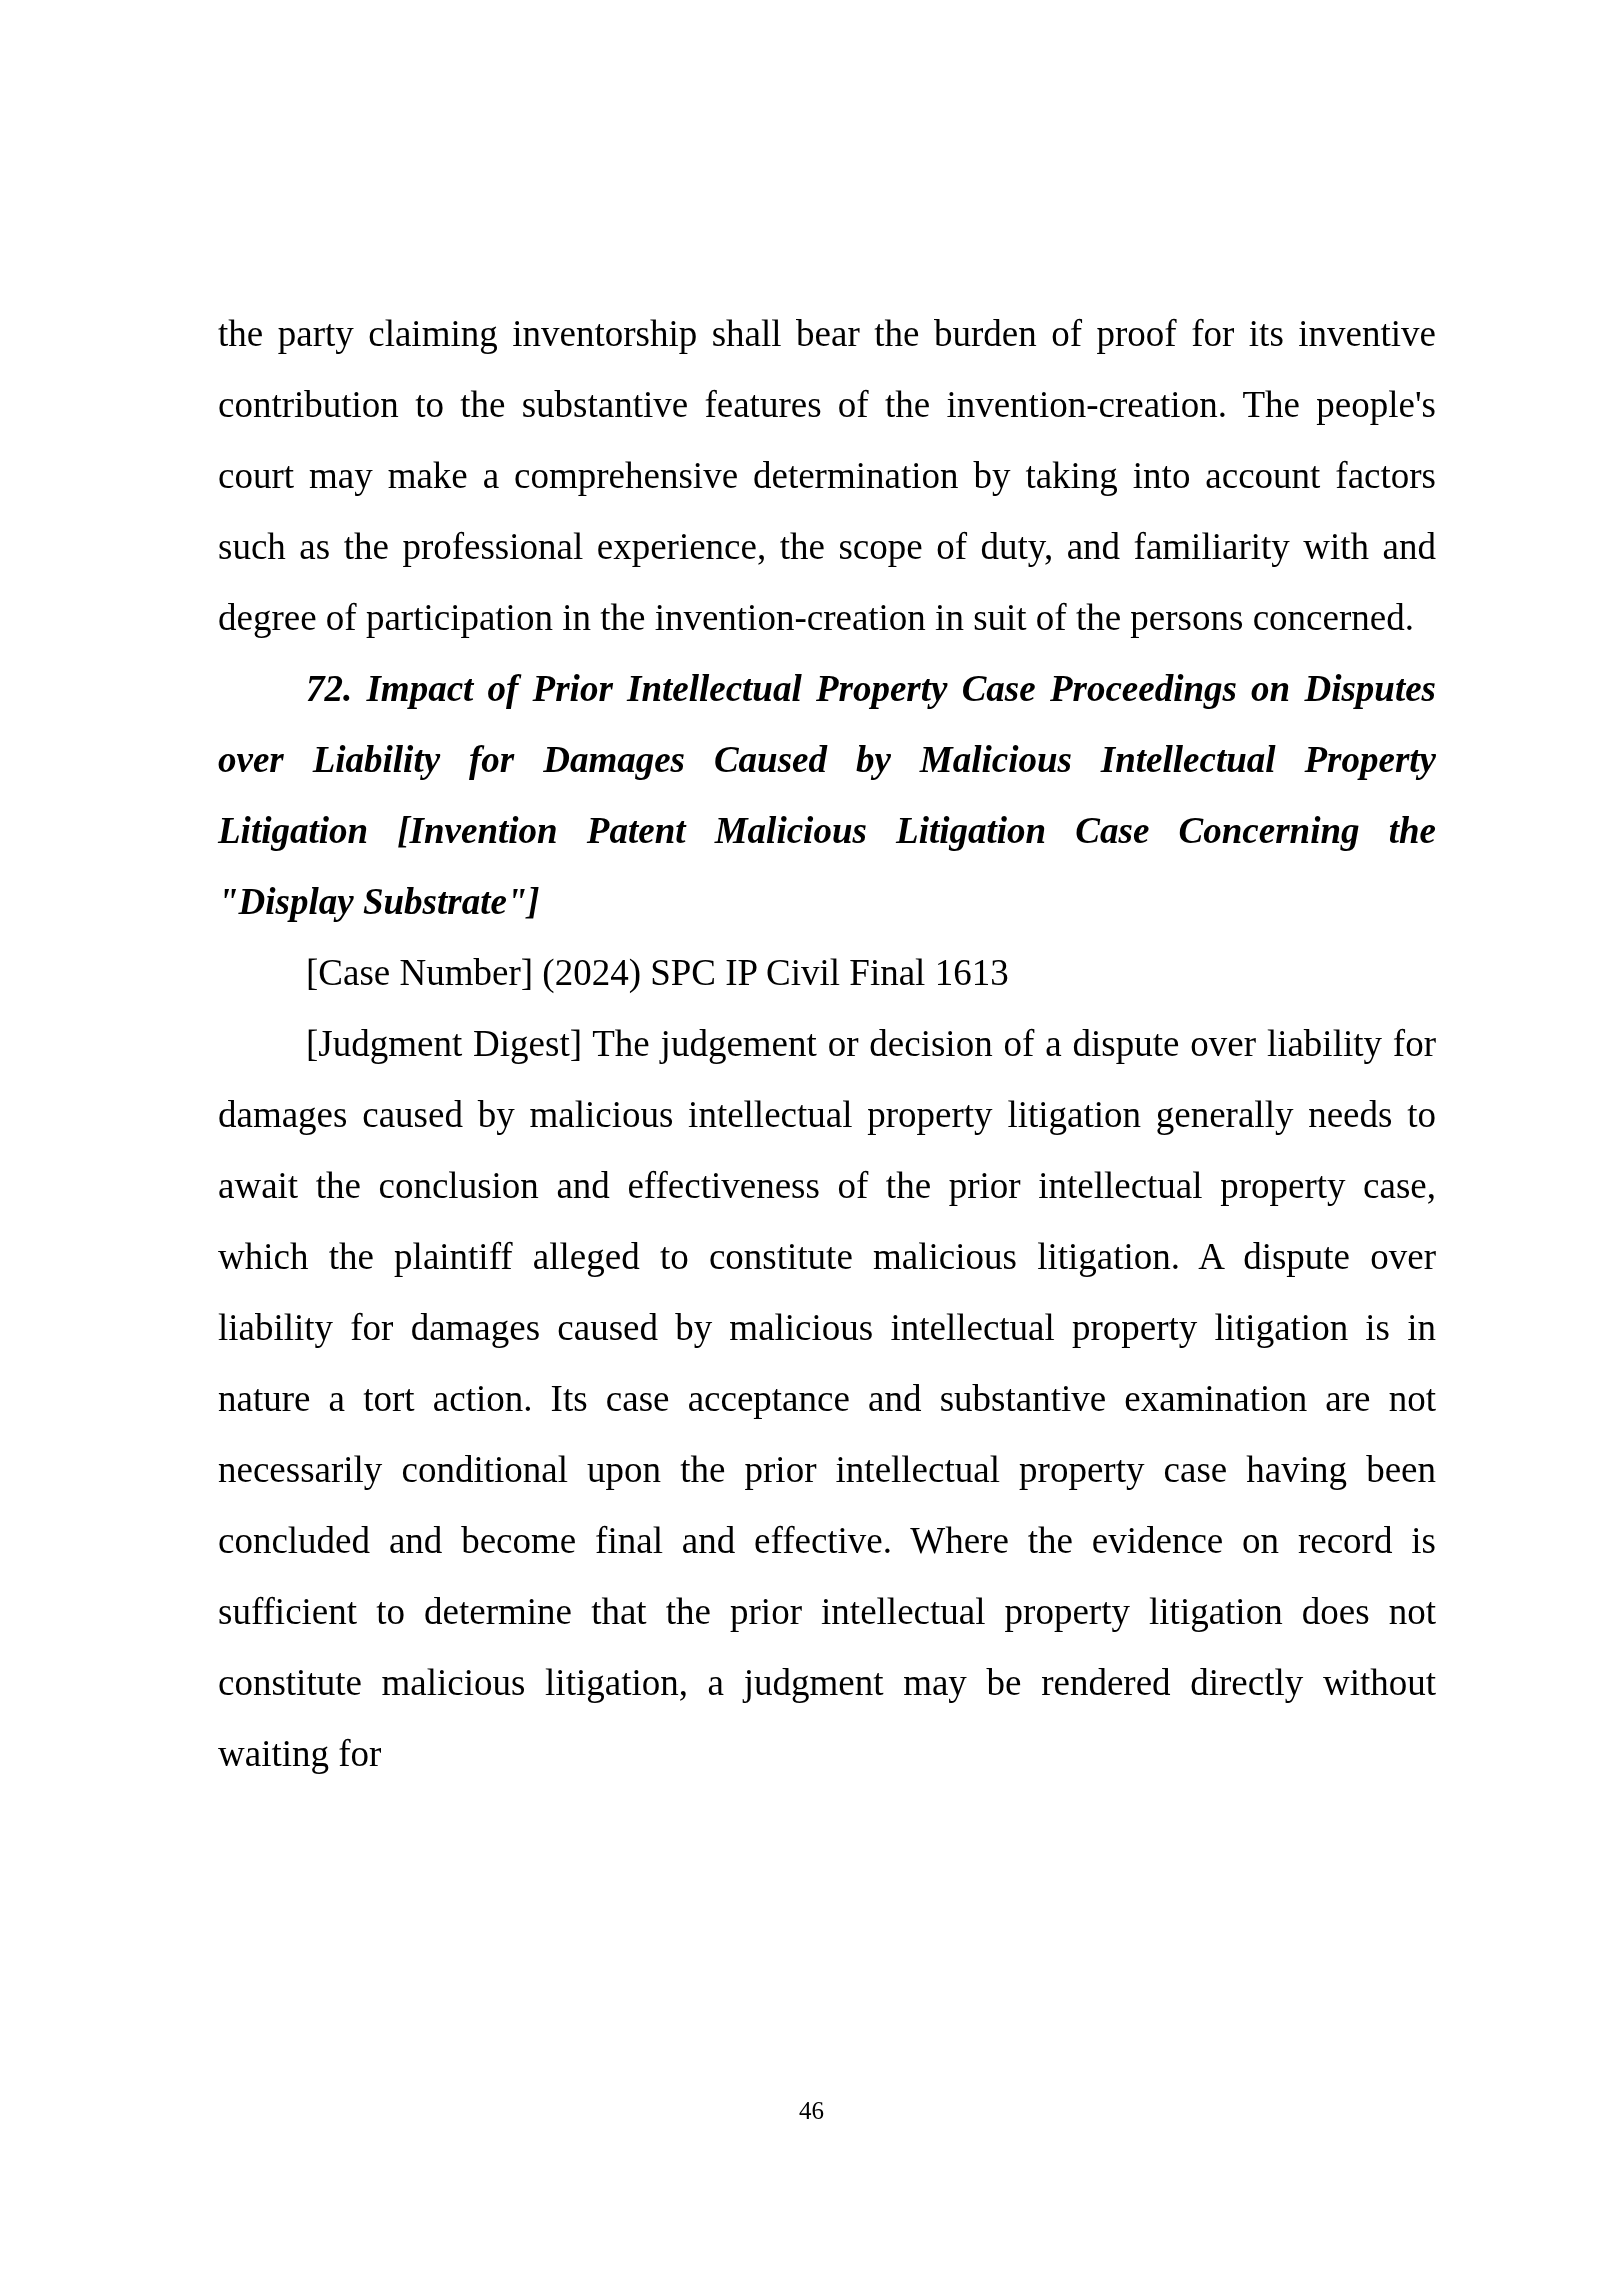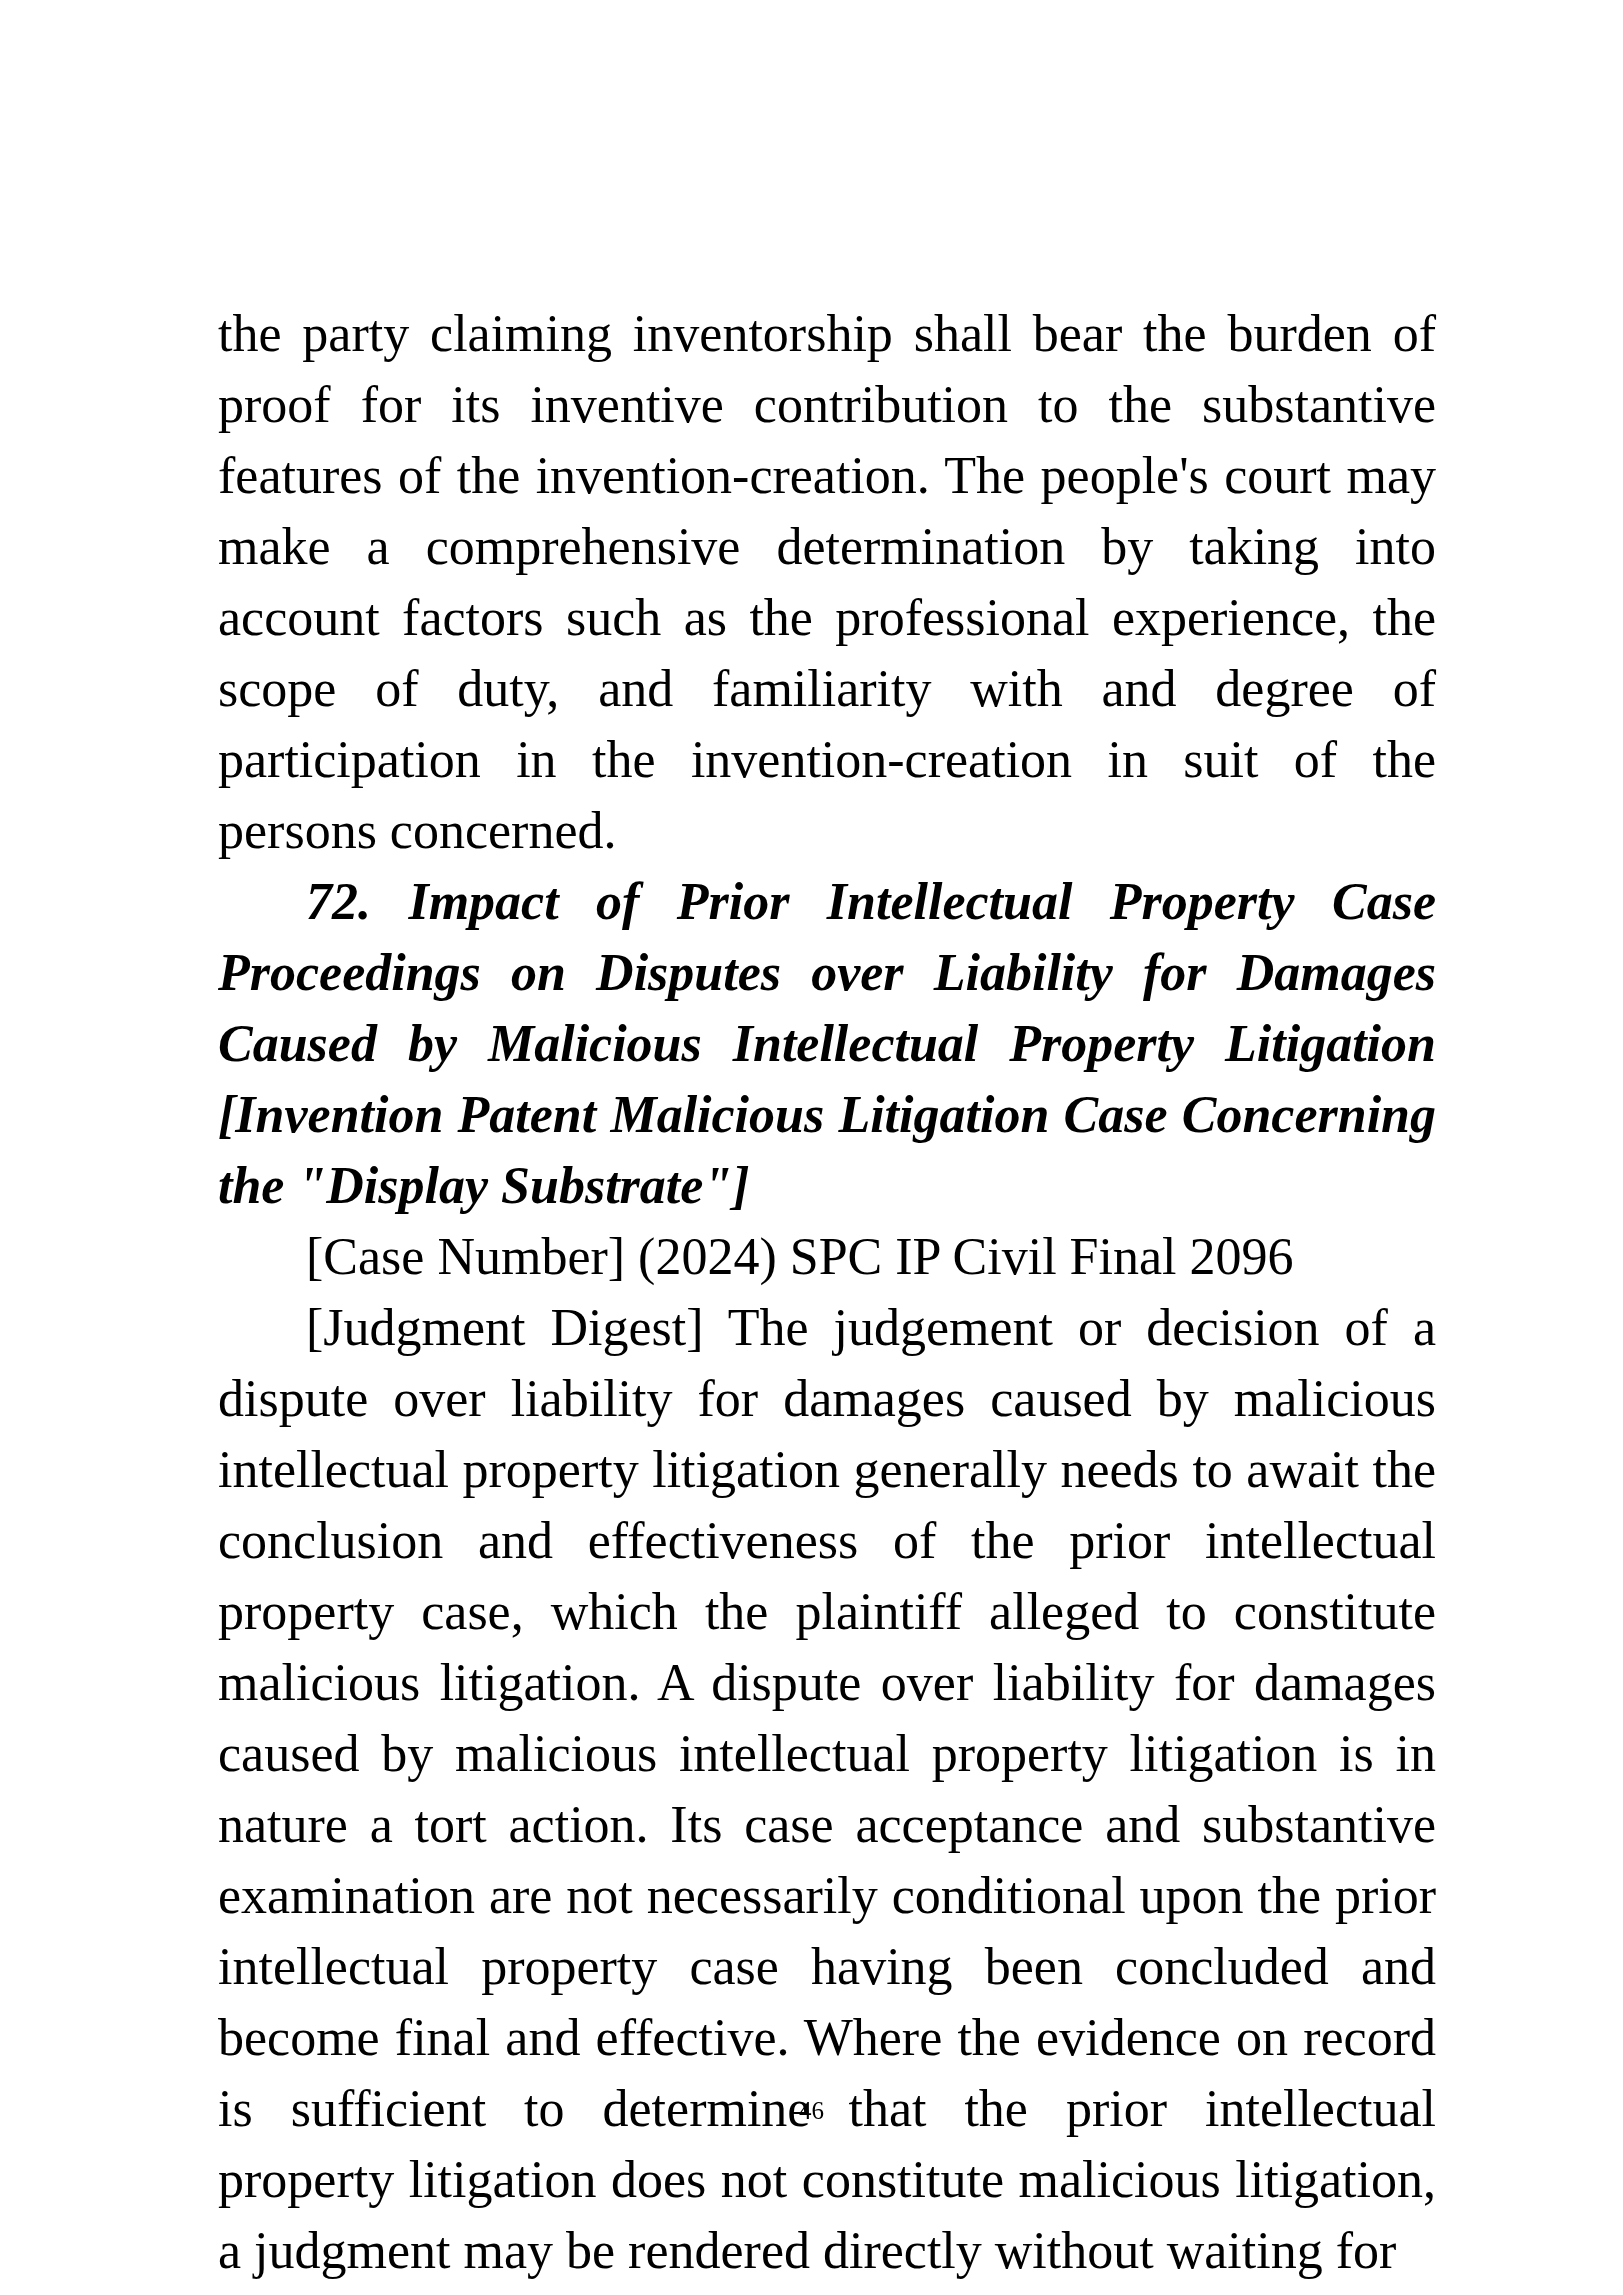--- a/index.html
+++ b/index.html
@@ -1,33 +1,33 @@
 <!DOCTYPE html>
 <html style="font-size:13.5px"><head>
 <meta charset="utf-8">
 <style>
   html, body { margin: 0; padding: 0; background: #ffffff; }
   body { width: 1623px; height: 2295px; position: relative; overflow: hidden; }
   .page {
     position: absolute; left: 218px; top: 298px; width: 1218px;
     font-family: "Liberation Serif", serif; color: #000;
-    font-size: 52px; line-height: 71px;
+    font-size: 37px; line-height: 71px;
   }
   .para { margin: 0; text-align: justify; text-align-last: left; }
   .indent { text-indent: 88px; }
   .bold { font-weight: bold; font-style: italic; }
   .page-number {
     position: absolute; left: 0; width: 1623px; top: 2097px; text-align: center;
     font-family: "Liberation Serif", serif; font-size: 25px; color: #000;
   }
 </style>
 </head>
 <body>
 
 <div class="page">
   <p class="para">the party claiming inventorship shall bear the burden of proof for its inventive contribution to the substantive features of the invention-creation. The people's court may make a comprehensive determination by taking into account factors such as the professional experience, the scope of duty, and familiarity with and degree of participation in the invention-creation in suit of the persons concerned.</p>
   <p class="para indent bold">72. Impact of Prior Intellectual Property Case Proceedings on Disputes over Liability for Damages Caused by Malicious Intellectual Property Litigation [Invention Patent Malicious Litigation Case Concerning the "Display Substrate"]</p>
-  <p class="para indent">[Case Number] (2024) SPC IP Civil Final 2096</p>
+  <p class="para indent">[Case Number] (2024) SPC IP Civil Final 1613</p>
   <p class="para indent">[Judgment Digest] The judgement or decision of a dispute over liability for damages caused by malicious intellectual property litigation generally needs to await the conclusion and effectiveness of the prior intellectual property case, which the plaintiff alleged to constitute malicious litigation. A dispute over liability for damages caused by malicious intellectual property litigation is in nature a tort action. Its case acceptance and substantive examination are not necessarily conditional upon the prior intellectual property case having been concluded and become final and effective. Where the evidence on record is sufficient to determine that the prior intellectual property litigation does not constitute malicious litigation, a judgment may be rendered directly without waiting for</p>
 </div>
 
 <div class="page-number">46</div>
 
 
 </body></html>

